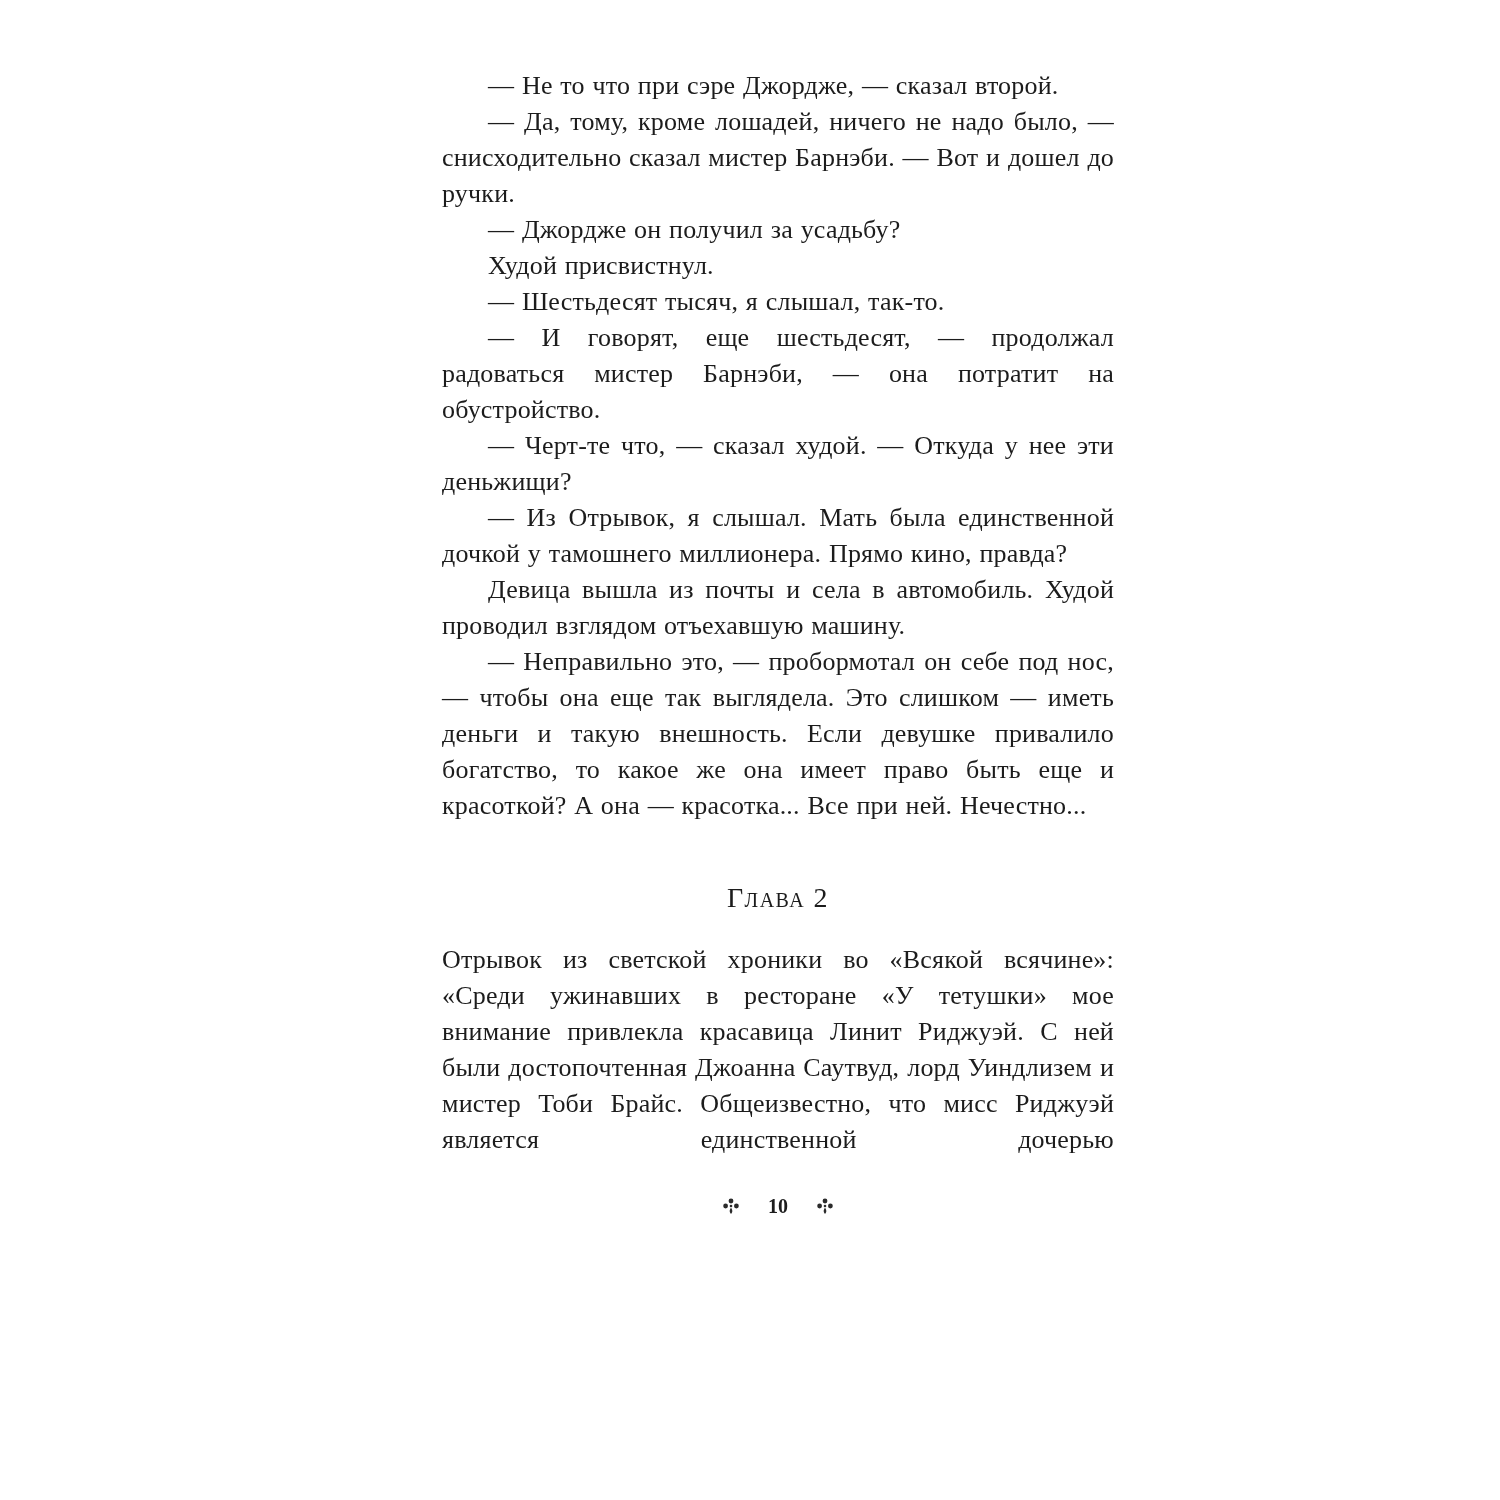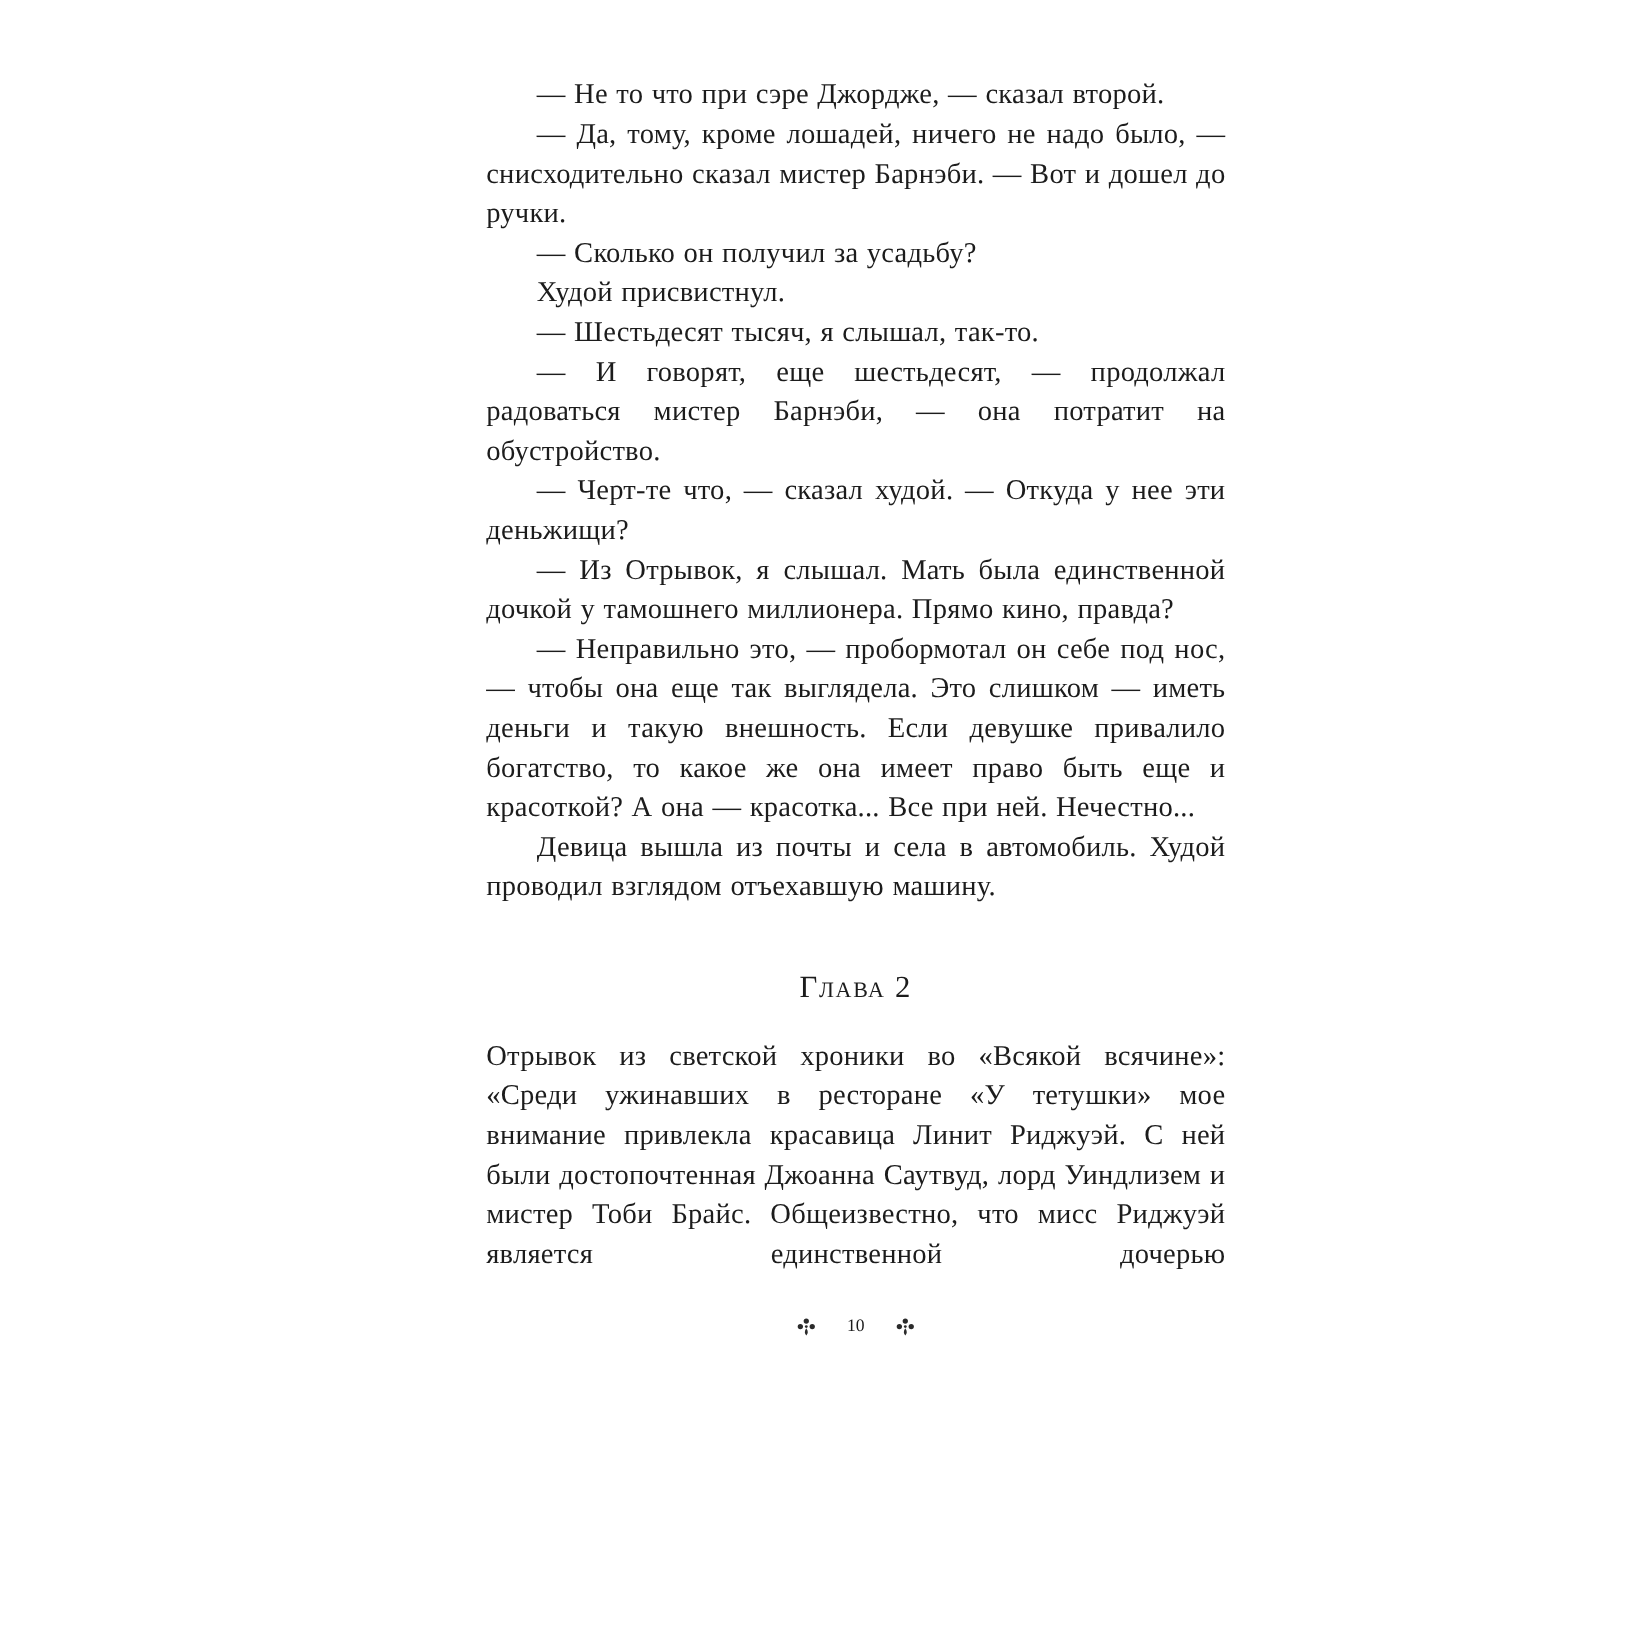--- a/index.html
+++ b/index.html
@@ -49,45 +49,46 @@
     text-indent: 0;
   }
   .page-footer {
     margin-top: 34px;
     display: flex;
     justify-content: center;
     align-items: center;
     gap: 26px;
   }
   .page-number {
-    font-size: 16px;
+    font-size: 20px;
     line-height: 28px;
     color: #1c1c1c;
+    font-weight: bold;
   }
   .fleuron {
     display: inline-flex;
     align-items: center;
   }
 </style>
 </head>
 <body>
 
 <div class="page">
 
   <div class="body-text">
     <p>— Не то что при сэре Джордже, — сказал второй.</p>
     <p>— Да, тому, кроме лошадей, ничего не надо было, — снисходительно сказал мистер Барнэби. — Вот и дошел до ручки.</p>
-    <p>— Сколько он получил за усадьбу?</p>
+    <p>— Джордже он получил за усадьбу?</p>
     <p>Худой присвистнул.</p>
     <p>— Шестьдесят тысяч, я слышал, так-то.</p>
     <p>— И говорят, еще шестьдесят, — продолжал радоваться мистер Барнэби, — она потратит на обустройство.</p>
     <p>— Черт-те что, — сказал худой. — Откуда у нее эти деньжищи?</p>
     <p>— Из Отрывок, я слышал. Мать была единственной дочкой у тамошнего миллионера. Прямо кино, правда?</p>
+    <p>Девица вышла из почты и села в автомобиль. Худой проводил взглядом отъехавшую машину.</p>
     <p>— Неправильно это, — пробормотал он себе под нос, — чтобы она еще так выглядела. Это слишком — иметь деньги и такую внешность. Если девушке привалило богатство, то какое же она имеет право быть еще и красоткой? А она — красотка... Все при ней. Нечестно...</p>
-    <p>Девица вышла из почты и села в автомобиль. Худой проводил взглядом отъехавшую машину.</p>
   </div>
 
   <div class="chapter-heading">Глава 2</div>
 
   <div class="body-text">
     <p class="no-indent continues">Отрывок из светской хроники во «Всякой всячине»: «Среди ужинавших в ресторане «У тетушки» мое внимание привлекла красавица Линит Риджуэй. С ней были достопочтенная Джоанна Саутвуд, лорд Уиндлизем и мистер Тоби Брайс. Общеизвестно, что мисс Риджуэй является единственной дочерью</p>
   </div>
 
   <div class="page-footer">
     <span class="fleuron">

